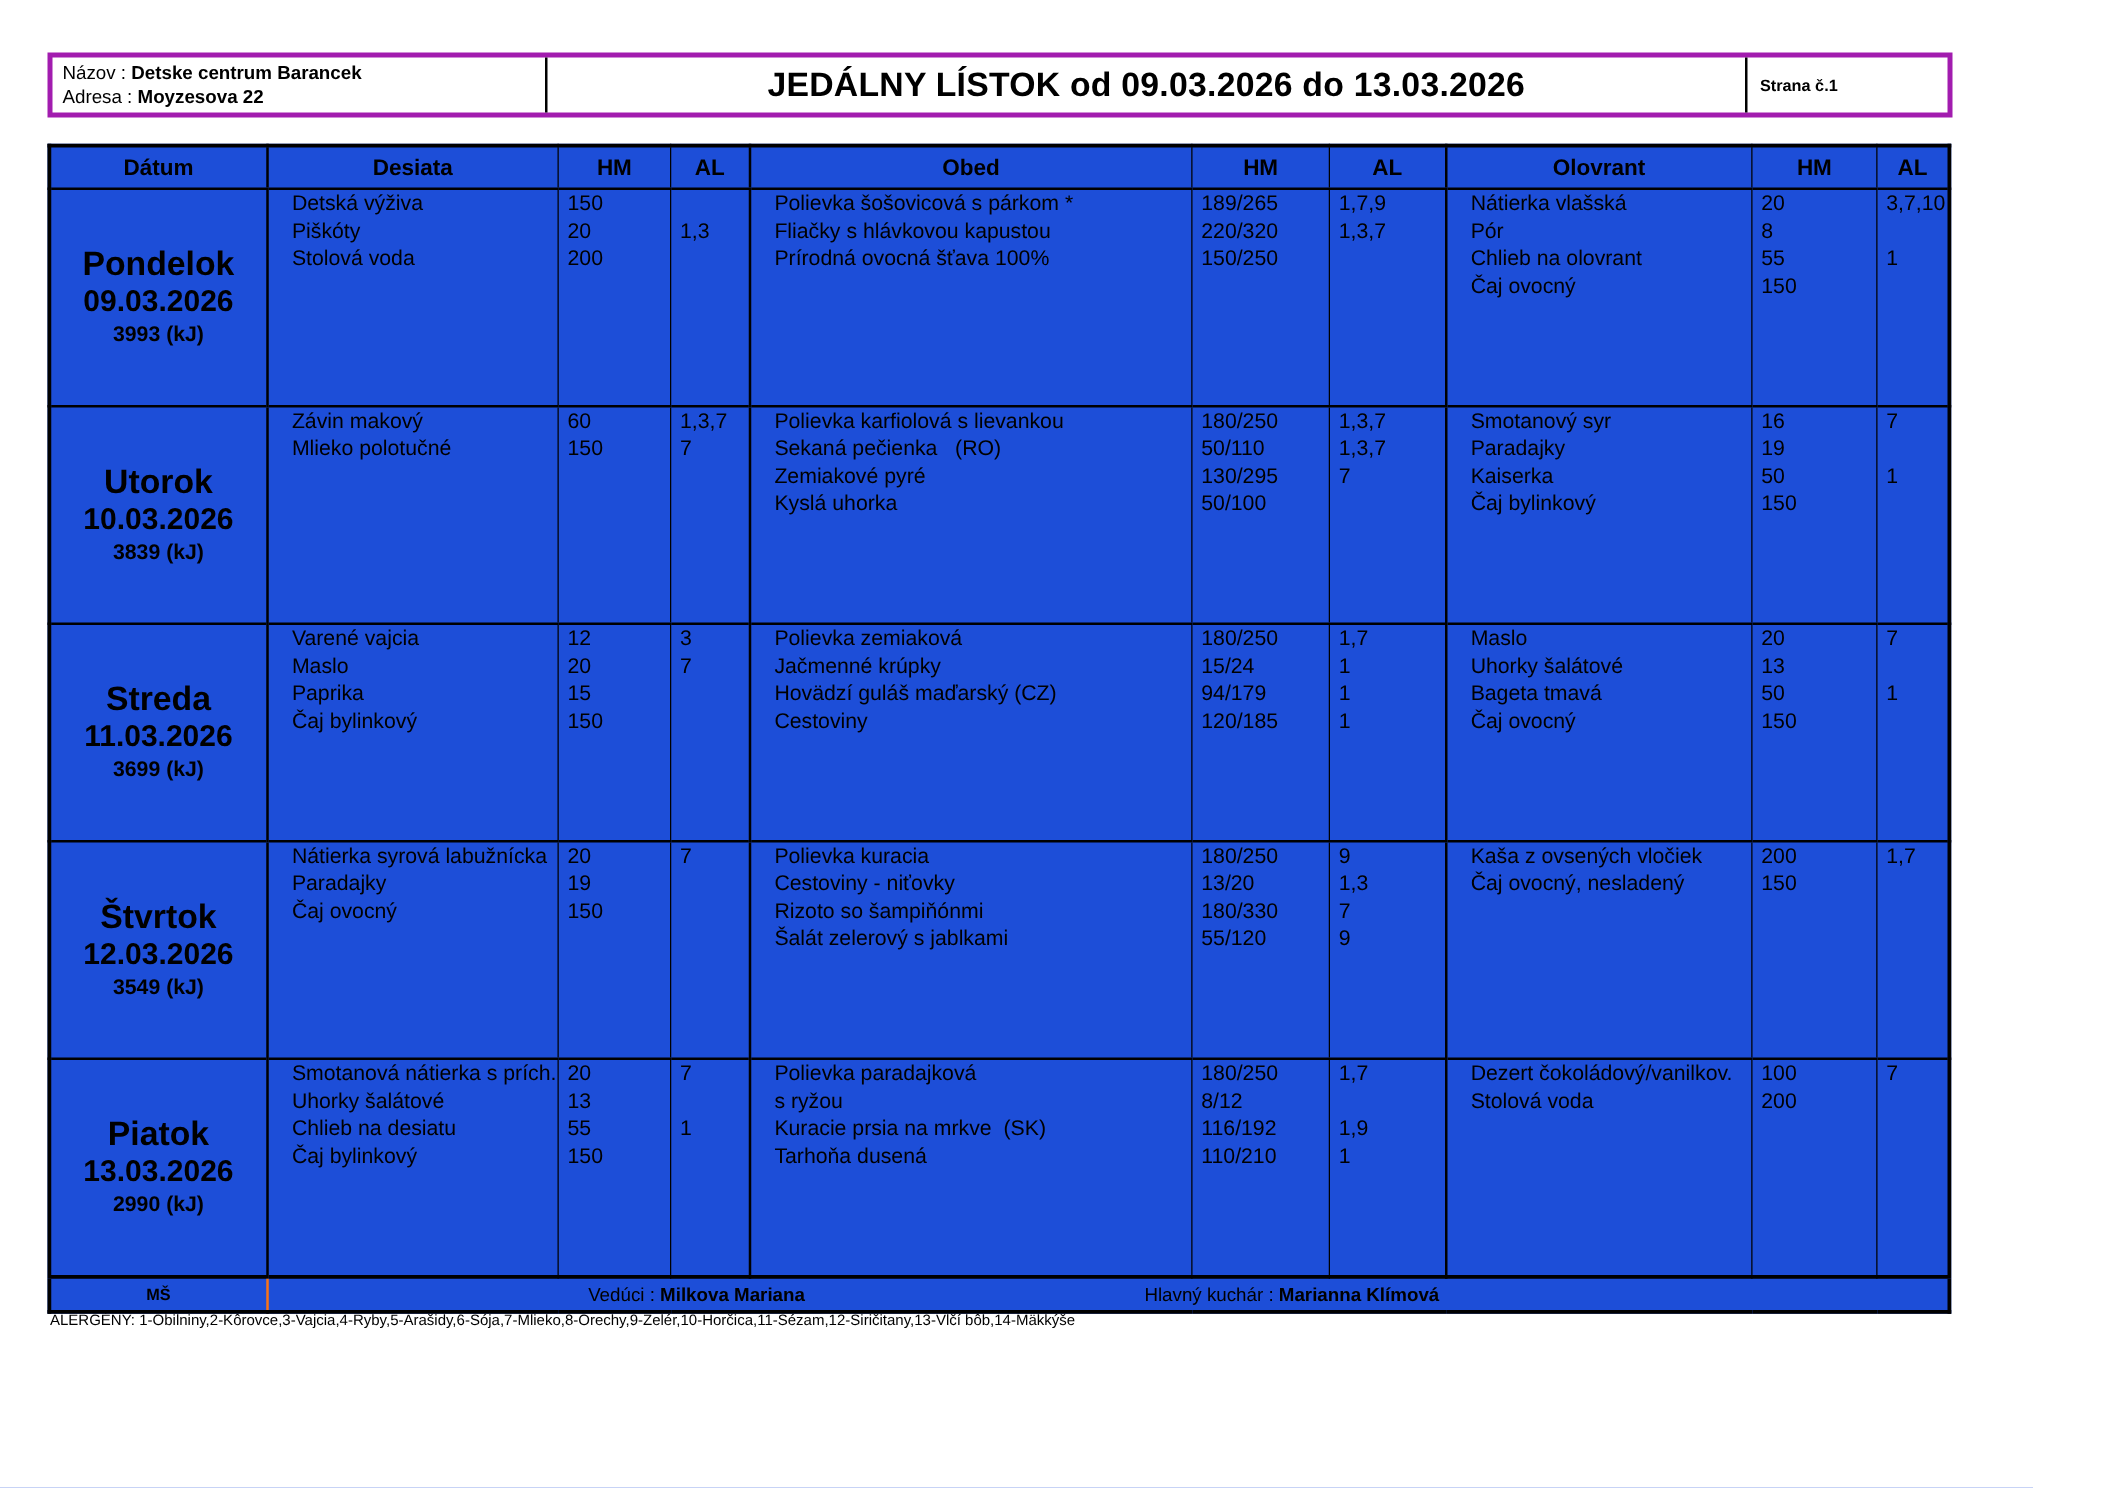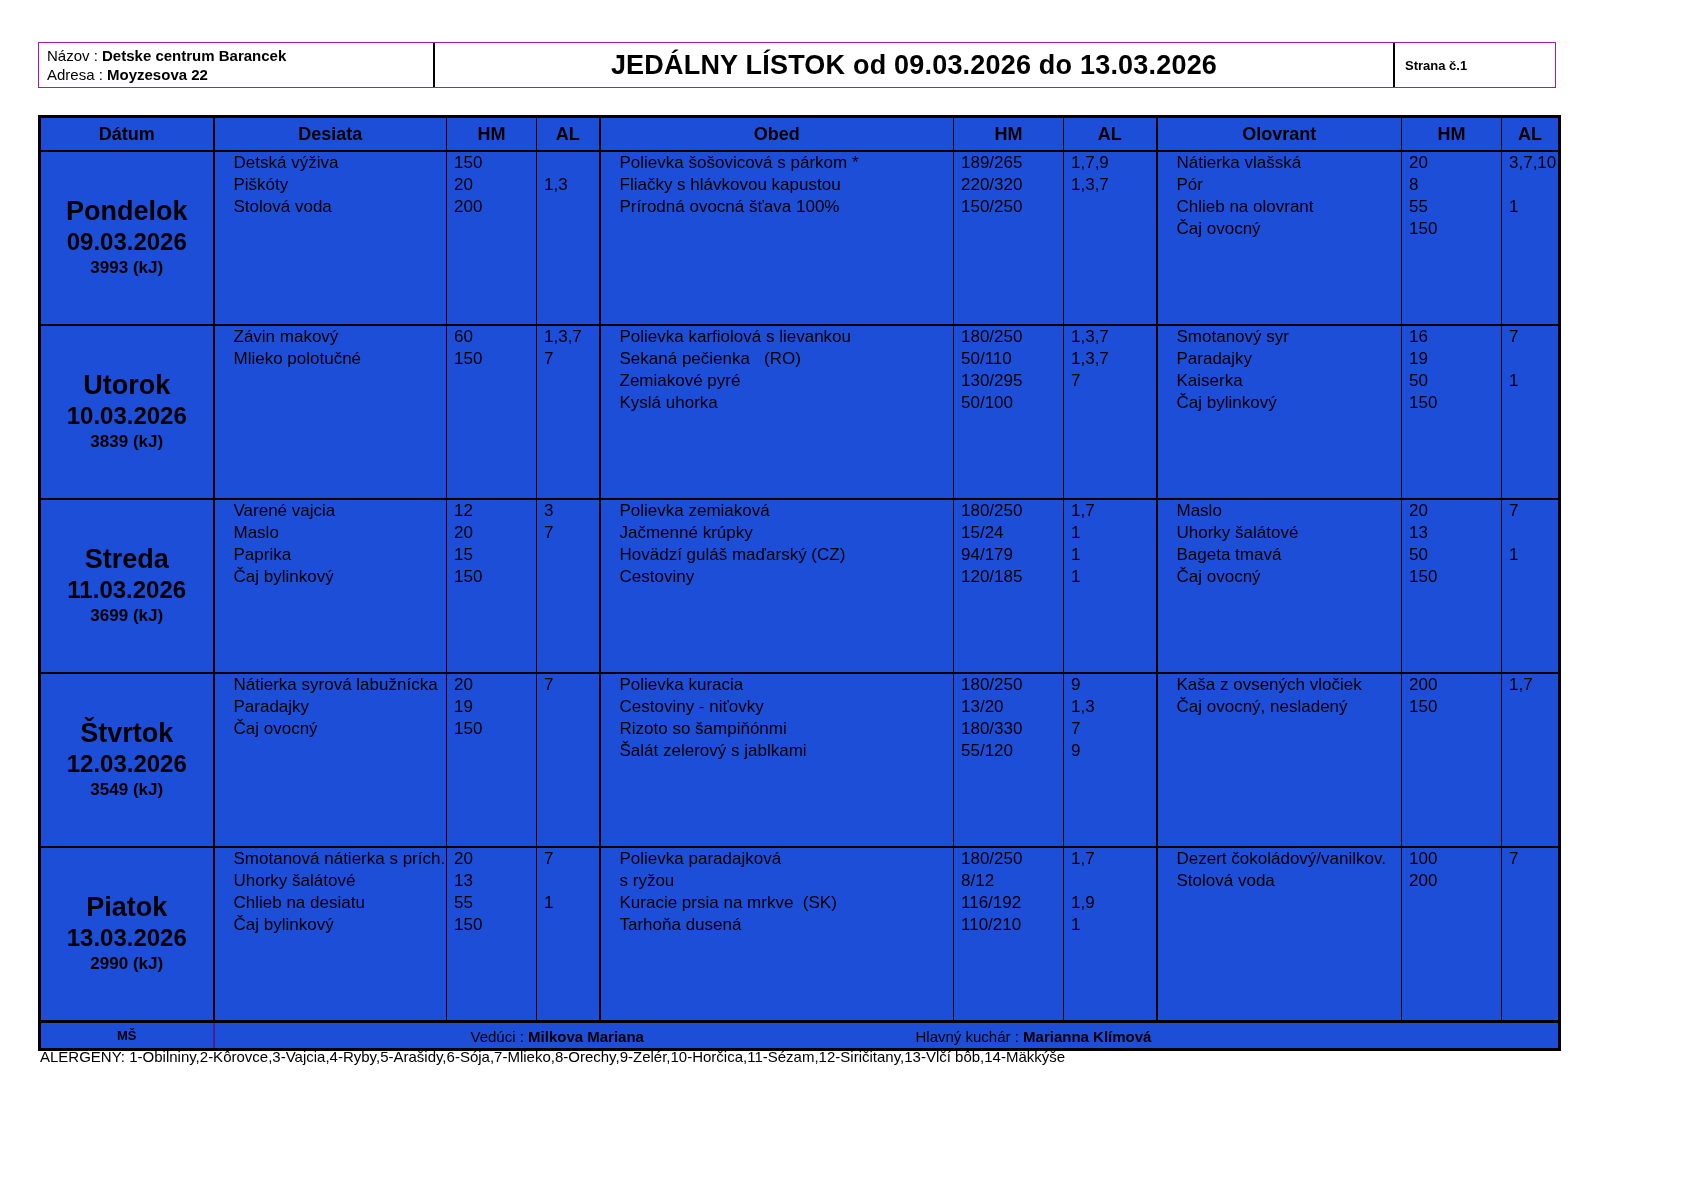--- a/index.html
+++ b/index.html
@@ -6,21 +6,21 @@
   body{
     width:1683px;height:1190px;background:#ffffff;color:#000;
     font-family:"Liberation Sans", sans-serif;
     -webkit-font-smoothing:antialiased;
   }
   .page{position:relative;width:1683px;height:1190px;background:#fff;overflow:hidden;}
 
   
   .header-box{
     position:absolute;left:38px;top:42px;width:1516px;height:44px;
-    border:1px solid #a21caf;display:flex;background:#fff;
+    border:4px solid #a21caf;display:flex;background:#fff;
   }
   .org-cell{width:378px;border-right:2px solid #000;padding:2px 8px;
     display:flex;flex-direction:column;justify-content:center;}
   .org-line{font-size:15px;line-height:19px;white-space:pre;}
   .org-line .lbl{font-weight:normal;}
   .org-line .val{font-weight:bold;}
   .title-cell{flex:1;display:flex;align-items:center;justify-content:center;
     font-size:27px;font-weight:bold;letter-spacing:0.2px;white-space:nowrap;overflow:hidden;}
   .page-cell{width:150px;border-left:2px solid #000;display:flex;align-items:center;
     padding-left:10px;font-size:13px;font-weight:bold;}
@@ -44,29 +44,29 @@
   .day-name{font-size:27px;font-weight:bold;line-height:31px;}
   .day-date{font-size:24px;font-weight:bold;line-height:29px;}
   .day-energy{font-size:17px;font-weight:bold;line-height:24px;}
   .cell-pad{padding-top:7px;}
   .line{height:22px;font-size:17px;line-height:22px;white-space:pre;overflow:hidden;}
   .c-meal .line{padding-left:19px;}
   .c-hm .line,.c-al .line{padding-left:7px;}
 
   
   tr.footer-row td{border-top:3px solid #000;height:25px;padding:0;vertical-align:middle;}
-  .f-left{border-right:2px solid #4c1d95;text-align:center;font-size:13px;font-weight:bold;}
+  .f-left{border-right:2px solid #f97316;text-align:center;font-size:13px;font-weight:bold;}
   .f-rest{position:relative;font-size:15px;}
   .f-pair{position:absolute;top:50%;transform:translateY(-50%);white-space:pre;}
   .f-pair .f-name{font-weight:bold;}
   .f-pair1{left:256px;}
   .f-pair2{left:701px;}
 
   
-  .notes{position:absolute;left:40px;top:1046px;font-size:15px;line-height:21px;}
+  .notes{position:absolute;left:40px;top:1046px;font-size:12px;line-height:21px;}
 </style>
 </head>
 <body>
 
 <div class="page">
 
   <div class="header-box">
     <div class="org-cell">
       <div class="org-line"><span class="lbl">Názov : </span><span class="val">Detske centrum Barancek</span></div>
       <div class="org-line"><span class="lbl">Adresa : </span><span class="val">Moyzesova 22</span></div>

